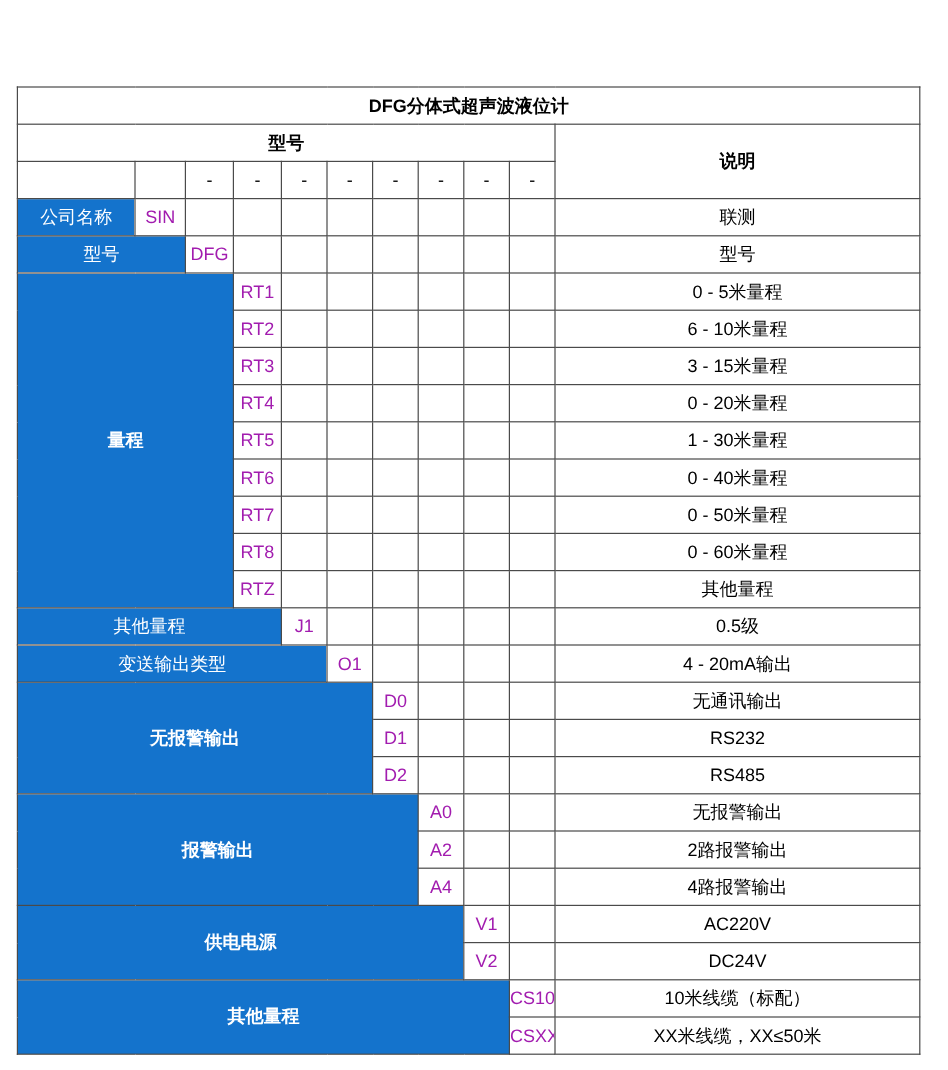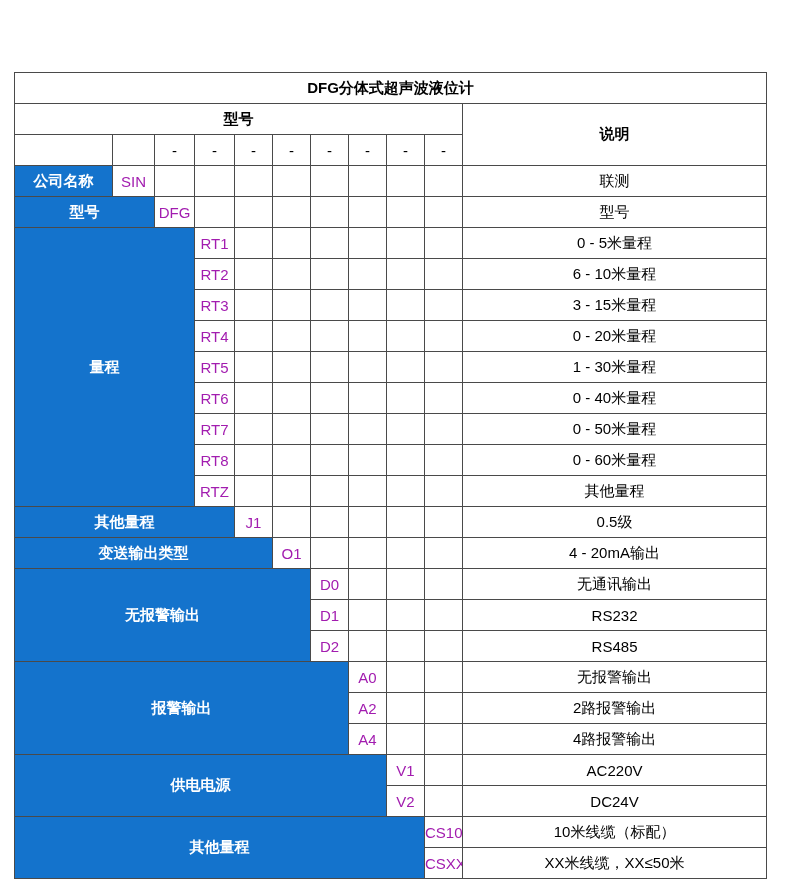--- a/index.html
+++ b/index.html
@@ -28,21 +28,21 @@
     vertical-align: middle;
     font-size: 15px;
     height: 30px;
     padding: 0;
     overflow: hidden;
     white-space: nowrap;
   }
   .blue {
     background: #1473cc;
     color: #ffffff;
-    font-weight: bold;
+    font-weight: normal;
   }
   .white {
     background: #ffffff;
     color: #000000;
   }
   .title-cell {
     font-size: 17px;
     font-weight: bold;
     height: 36px;
   }

